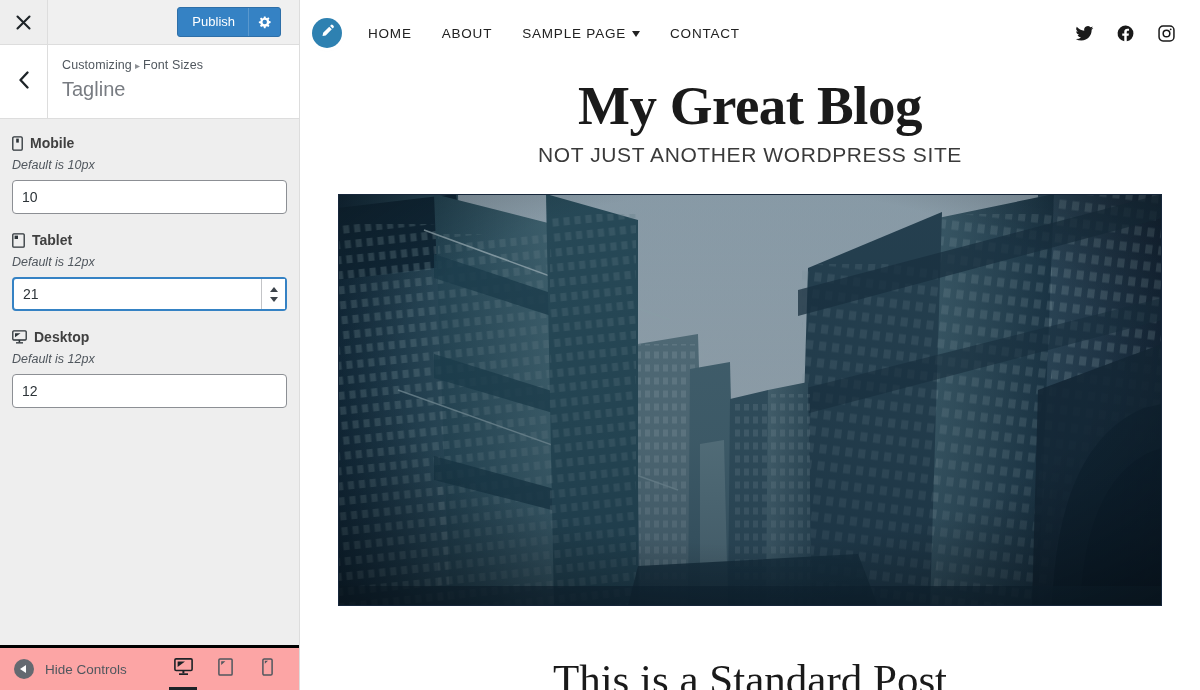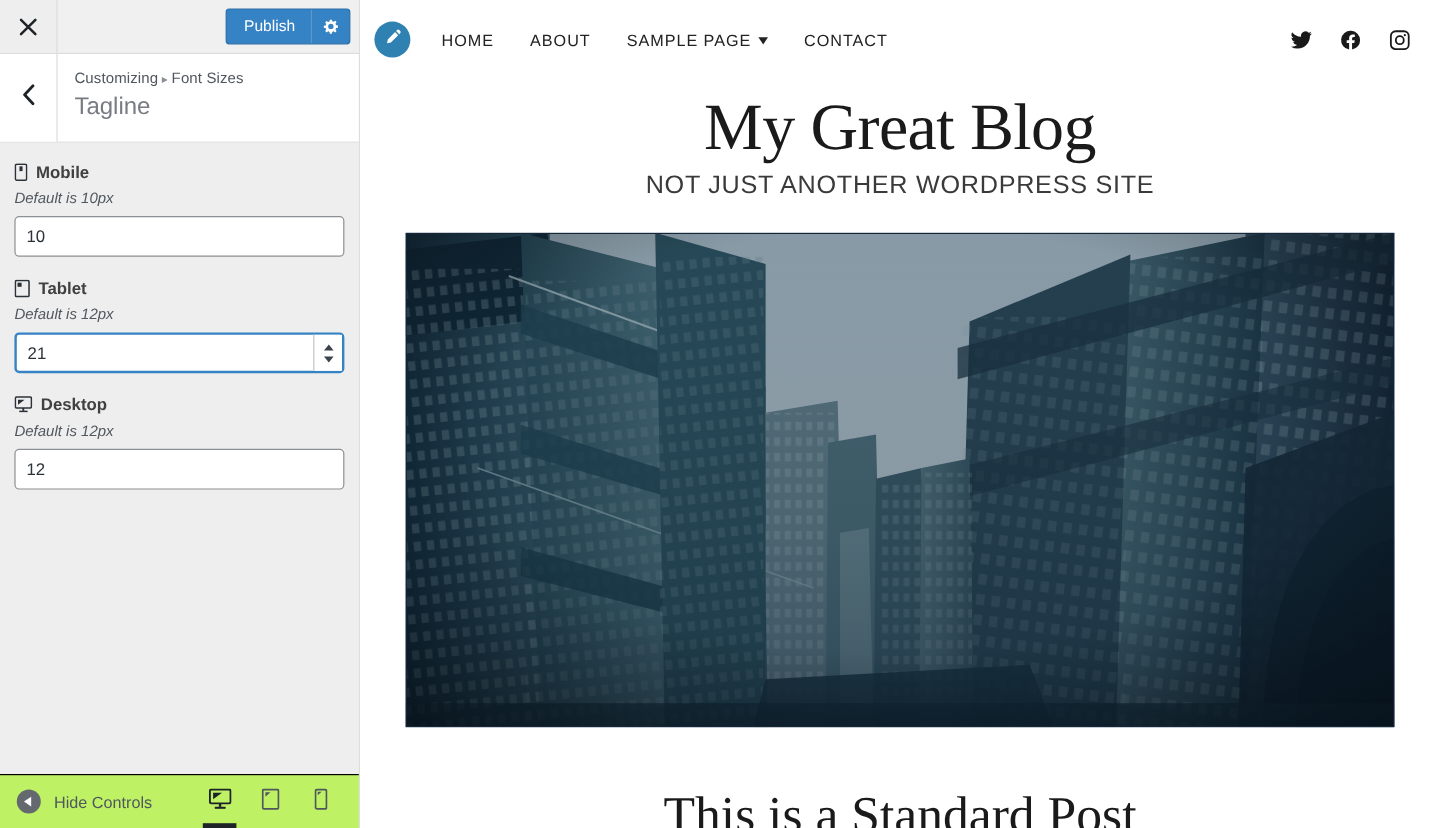--- a/index.html
+++ b/index.html
@@ -31,21 +31,21 @@
     width: 48px; height: 44px; min-width: 48px;
     background: #eee;
     border-right: 1px solid #ddd;
     display: flex; align-items: center; justify-content: center;
     cursor: pointer;
   }
   .close-btn svg { display: block; }
   .topbar-right {
     flex: 1; height: 44px;
     display: flex; align-items: center; justify-content: flex-end;
-    padding-right: 7px;
+    padding-right: 18px;
   }
   .publish-btn {
     display: flex; align-items: center;
     background: #3582c4;
     border: 1px solid #2e6fa8;
     border-radius: 3px;
     height: 30px;
     color: #fff;
     font-size: 13px;
     font-weight: normal;
@@ -135,22 +135,22 @@
     width: 0; height: 0;
     border-left: 4.5px solid transparent;
     border-right: 4.5px solid transparent;
   }
   .spin-up { border-bottom: 5px solid #3c434a; }
   .spin-down { border-top: 5px solid #3c434a; }
 
   
   .cust-footer {
     height: 45px; min-height: 45px;
-    background: #bef264;
-    border-top: 1px solid #000000;
+    background: #fca5a5;
+    border-top: 3px solid #000000;
     display: flex; align-items: center;
     position: relative;
   }
   .collapse-btn {
     display: flex; align-items: center; gap: 11px;
     padding-left: 14px;
     cursor: pointer;
     flex: 1;
   }
   .collapse-circle {
@@ -213,21 +213,21 @@
     border-top: 6px solid #222;
     margin-top: 2px;
   }
   .social { margin-left: auto; display: flex; align-items: center; gap: 22px; }
   .social span { cursor: pointer; display: flex; }
 
   .site-title {
     text-align: center;
     font-family: "Liberation Serif", serif;
     font-size: 55px;
-    font-weight: normal;
+    font-weight: bold;
     color: #1a1a1a;
     letter-spacing: -0.5px;
     margin-top: 12px;
     line-height: 1.15;
   }
   .site-tagline {
     text-align: center;
     font-size: 21px;
     letter-spacing: 0.6px;
     color: #3a3a3a;

